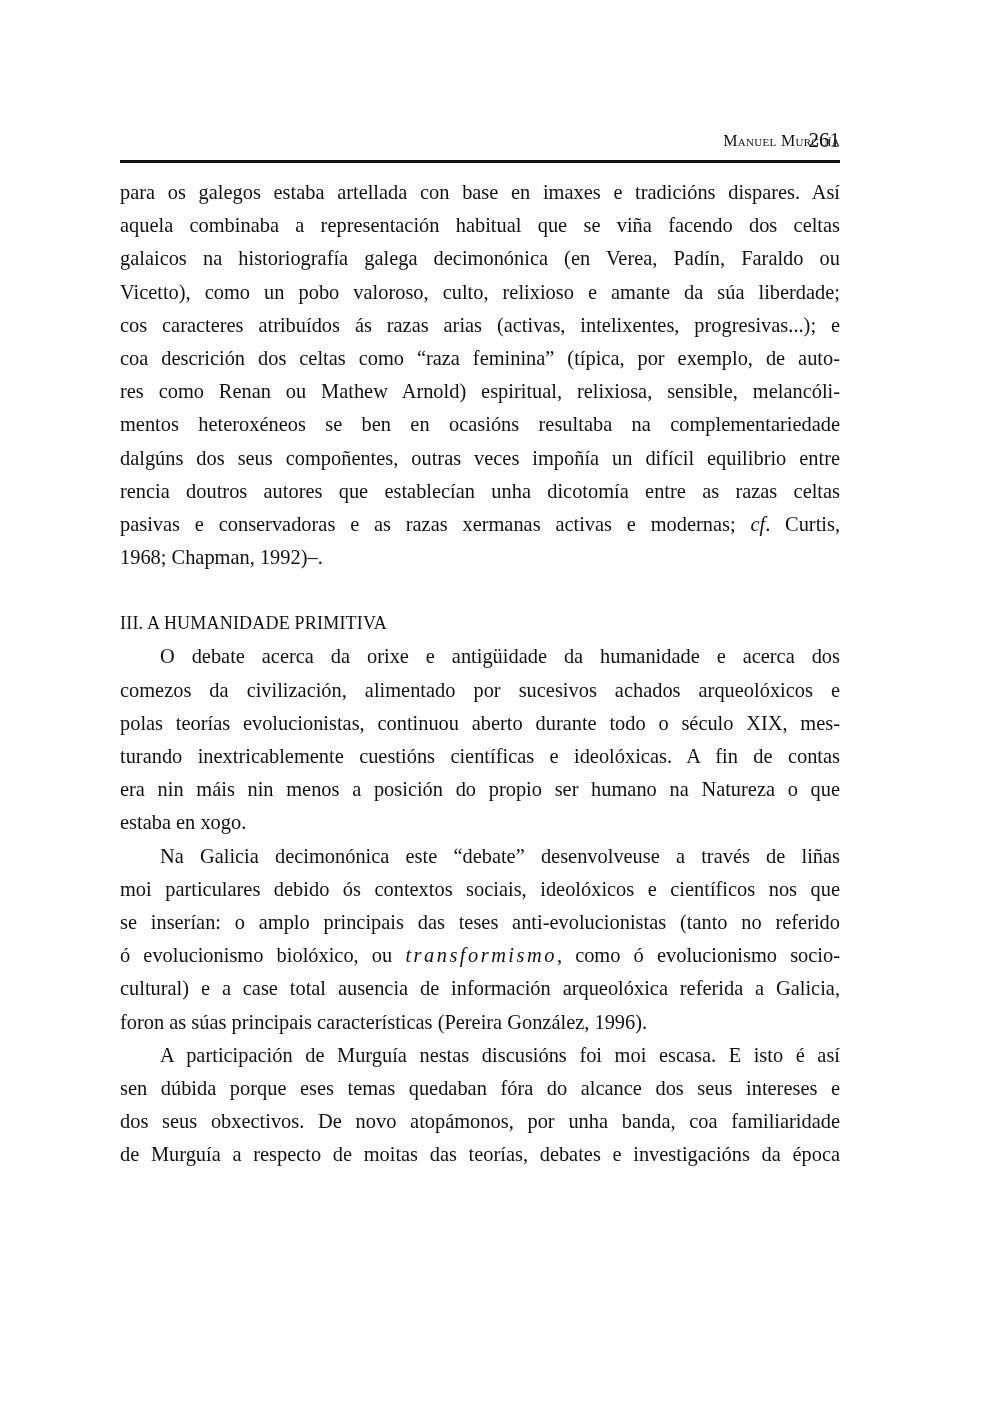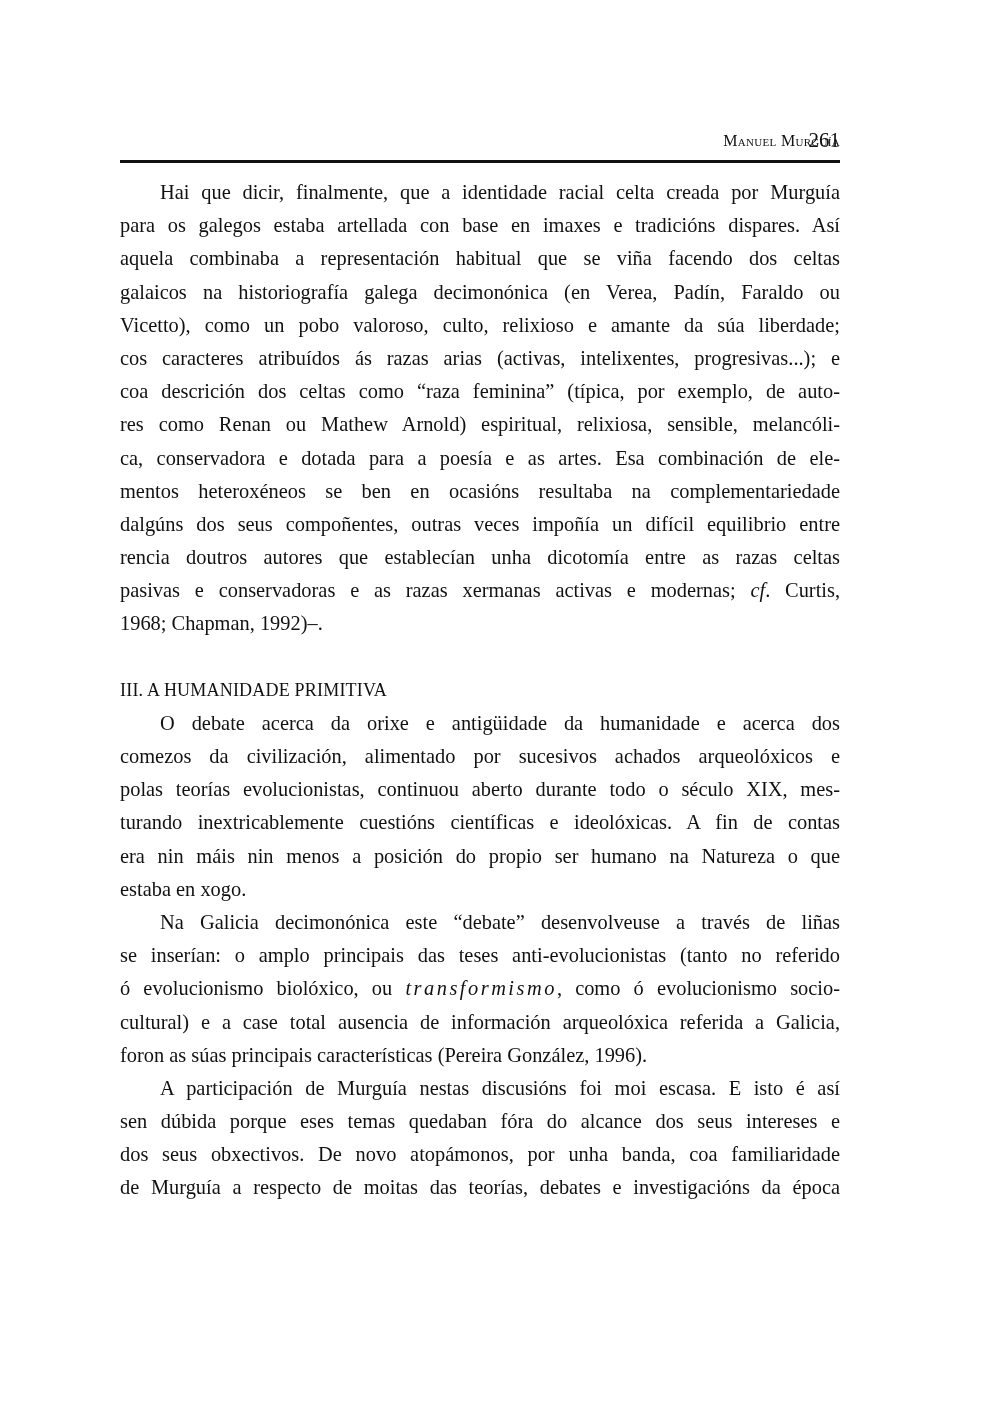--- a/index.html
+++ b/index.html
@@ -23,29 +23,27 @@
 
 <div class="page">
   <div class="header">
     <div class="running-title">Manuel Murguía</div>
     <div class="page-number">261</div>
   </div>
   <div class="rule"></div>
 
   <div class="body-text">
     <div>
-      <span class="line indent">Hai que dicir, finalmente, que a identidade racial celta creada por Murguía</span>
       <span class="line">para os galegos estaba artellada con base en imaxes e tradicións dispares. Así</span>
       <span class="line">aquela combinaba a representación habitual que se viña facendo dos celtas</span>
       <span class="line">galaicos na historiografía galega decimonónica (en Verea, Padín, Faraldo ou</span>
       <span class="line">Vicetto), como un pobo valoroso, culto, relixioso e amante da súa liberdade;</span>
       <span class="line">cos caracteres atribuídos ás razas arias (activas, intelixentes, progresivas...); e</span>
       <span class="line">coa descrición dos celtas como “raza feminina” (típica, por exemplo, de auto-</span>
       <span class="line">res como Renan ou Mathew Arnold) espiritual, relixiosa, sensible, melancóli-</span>
-      <span class="line">ca, conservadora e dotada para a poesía e as artes. Esa combinación de ele-</span>
       <span class="line">mentos heteroxéneos se ben en ocasións resultaba na complementariedade</span>
       <span class="line">dalgúns dos seus compoñentes, outras veces impoñía un difícil equilibrio entre</span>
       <span class="line">rencia doutros autores que establecían unha dicotomía entre as razas celtas</span>
       <span class="line"><span>pasivas e conservadoras e as razas xermanas activas e modernas; </span><em>cf</em><span>. Curtis,</span></span>
       <span class="line last">1968; Chapman, 1992)–.</span>
     </div>
 
     <div class="gap"></div>
 
     <span class="line heading last">III. A HUMANIDADE PRIMITIVA</span>
@@ -54,20 +52,21 @@
       <span class="line indent">O debate acerca da orixe e antigüidade da humanidade e acerca dos</span>
       <span class="line">comezos da civilización, alimentado por sucesivos achados arqueolóxicos e</span>
       <span class="line">polas teorías evolucionistas, continuou aberto durante todo o século XIX, mes-</span>
       <span class="line">turando inextricablemente cuestións científicas e ideolóxicas. A fin de contas</span>
       <span class="line">era nin máis nin menos a posición do propio ser humano na Natureza o que</span>
       <span class="line last">estaba en xogo.</span>
     </div>
 
     <div>
       <span class="line indent">Na Galicia decimonónica este “debate” desenvolveuse a través de liñas</span>
+      <span class="line">moi particulares debido ós contextos sociais, ideolóxicos e científicos nos que</span>
       <span class="line">se inserían: o amplo principais das teses anti-evolucionistas (tanto no referido</span>
       <span class="line"><span>ó evolucionismo biolóxico, ou </span><em class="spaced">transformismo</em><span>, como ó evolucionismo socio-</span></span>
       <span class="line">cultural) e a case total ausencia de información arqueolóxica referida a Galicia,</span>
       <span class="line last">foron as súas principais características (Pereira González, 1996).</span>
     </div>
 
     <div>
       <span class="line indent">A participación de Murguía nestas discusións foi moi escasa. E isto é así</span>
       <span class="line">sen dúbida porque eses temas quedaban fóra do alcance dos seus intereses e</span>
       <span class="line">dos seus obxectivos. De novo atopámonos, por unha banda, coa familiaridade</span>

